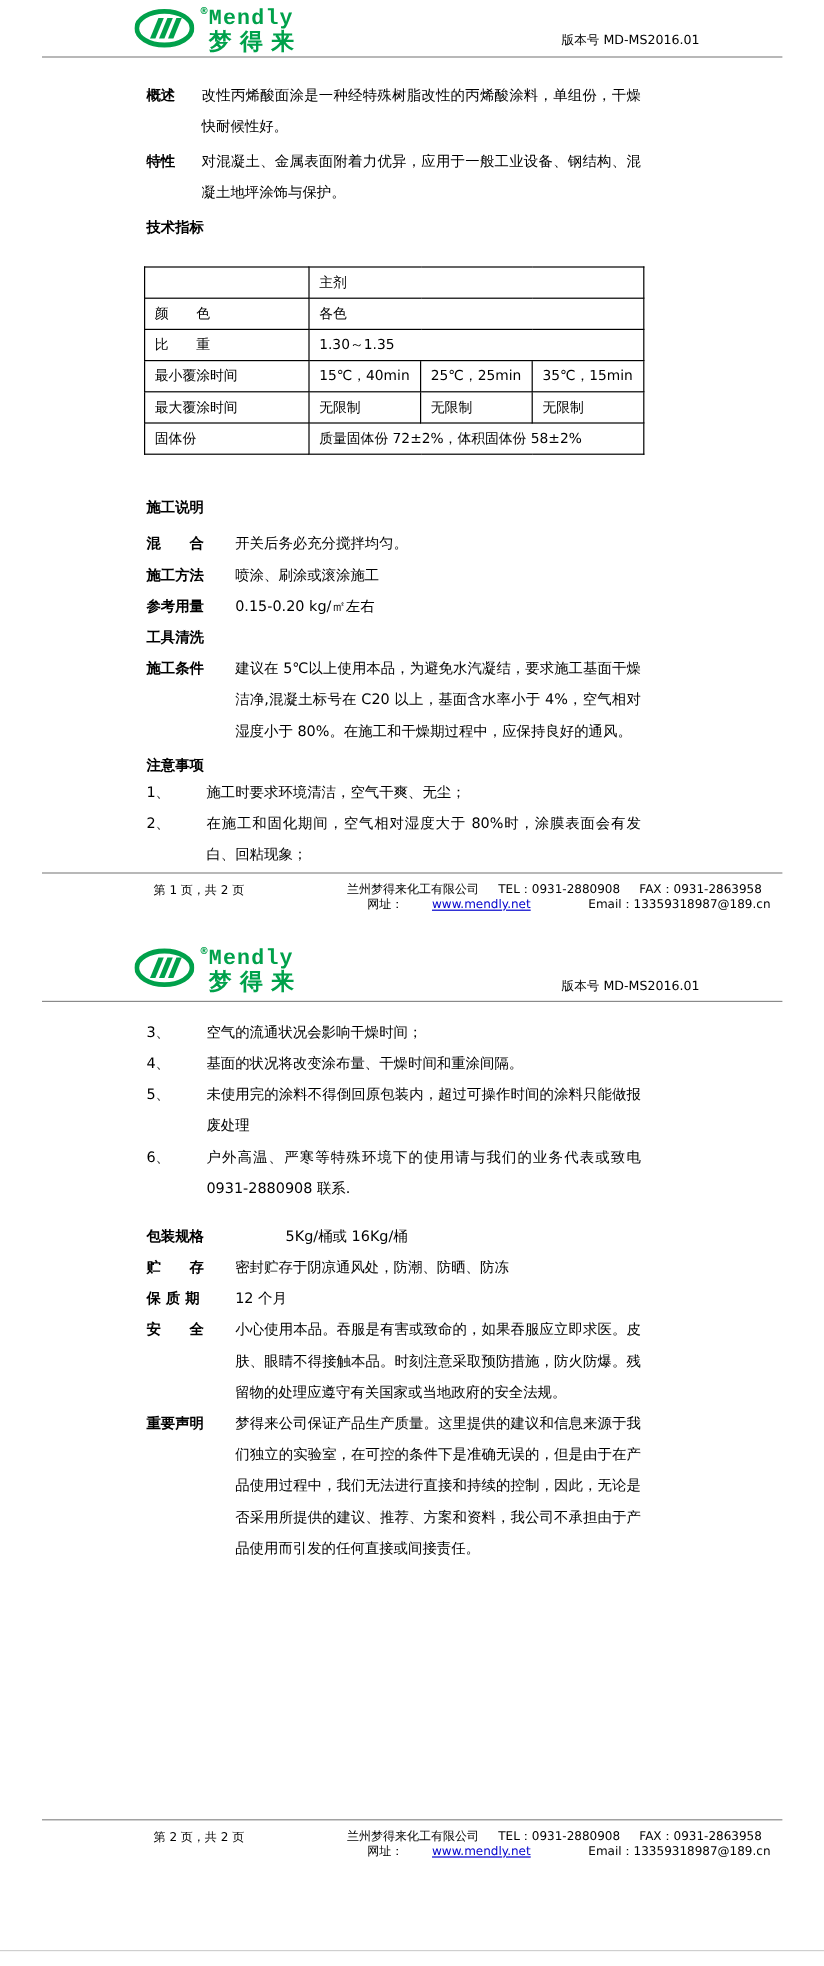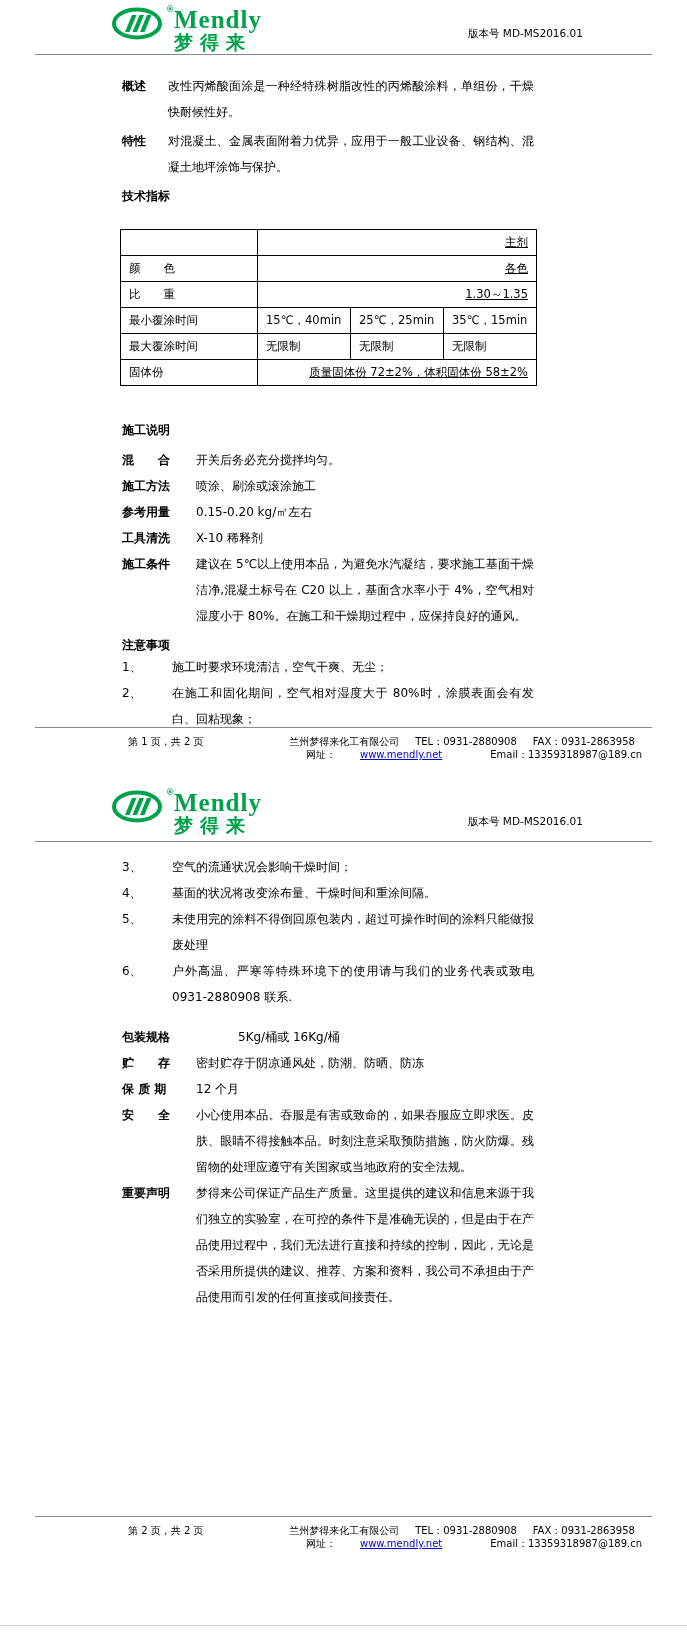--- a/index.html
+++ b/index.html
@@ -11,21 +11,21 @@
   .page{position:relative;overflow:hidden;}
   #page1{height:765px;}
   #page2{height:873px;}
 
   
   .hdr{position:relative;}
   .logo-row{display:flex;align-items:flex-start;margin-left:112px;}
   .logo-mark{position:relative;margin-right:4px;}
   .reg{color:#00A14B;font-size:8px;font-weight:bold;vertical-align:top;position:relative;top:-2px;}
   .brand-text{line-height:1;}
-  .brand-en{color:#00A14B;font-weight:bold;font-size:25px;letter-spacing:1px;font-family:Liberation Serif, serif;}
+  .brand-en{color:#00A14B;font-weight:bold;font-size:18px;letter-spacing:1px;font-family:Liberation Mono, monospace;}
   .brand-cn{color:#00A14B;font-weight:bold;font-size:19px;letter-spacing:7px;margin-top:1px;}
   .version{position:absolute;left:468px;font-size:10.5px;white-space:nowrap;}
   .rule{border:none;border-top:1px solid #8a8a8a;margin:0 35px;height:0;}
 
   
   .title{margin:12px 0 0 122px;font-size:21px;font-weight:bold;letter-spacing:2px;}
   .para{display:flex;margin-left:122px;width:412px;line-height:26px;}
   .para .lbl{font-weight:bold;flex:0 0 46px;}
   .para .txt{flex:1;text-align:justify;}
   .heading{margin-left:122px;font-weight:bold;font-family:Liberation Mono, monospace;}
@@ -34,21 +34,21 @@
   .item .txt{flex:1;text-align:justify;}
   .note{display:flex;margin-left:122px;width:412px;line-height:26px;}
   .note .num{flex:0 0 50px;}
   .note .txt{flex:1;text-align:justify;}
 
   
   .spec-table{border-collapse:collapse;margin:24px 0 0 120px;font-size:11.5px;table-layout:fixed;}
   .spec-table td{border:1px solid #000;height:23px;padding:1px 8px;vertical-align:middle;}
   .spec-table .c0{width:120px;}
   .spec-table .c1{width:76px;}
-  .spec-table .center{text-align:right;text-decoration:underline;}
+  .spec-table .center{text-align:left;}
 
   
   .footer{position:absolute;left:0;right:0;font-size:10px;}
   .footer-row{display:flex;padding-top:7px;}
   .f-page{margin-left:128px;flex:0 0 120px;white-space:nowrap;}
   .f-center{margin-left:10px;text-align:center;line-height:13px;}
   .f-line1 span{margin:0 8px;white-space:nowrap;}
   .f-line2 span{margin:0 24px;white-space:nowrap;text-align:center;}
   .link{color:#0000cc;text-decoration:underline;cursor:pointer;}
   .company{font-weight:normal;}
@@ -134,21 +134,20 @@
   <div class="item">
     <span class="lbl">施工方法</span>
     <span class="txt">喷涂、刷涂或滚涂施工</span>
   </div>
   <div class="item">
     <span class="lbl">参考用量</span>
     <span class="txt">0.15-0.20 kg/㎡左右</span>
   </div>
   <div class="item">
     <span class="lbl">工具清洗</span>
-    <span class="txt">X-10 稀释剂</span>
   </div>
   <div class="item">
     <span class="lbl">施工条件</span>
     <span class="txt">建议在 5℃以上使用本品，为避免水汽凝结，要求施工基面干燥洁净,混凝土标号在 C20 以上，基面含水率小于 4%，空气相对湿度小于 80%。在施工和干燥期过程中，应保持良好的通风。</span>
   </div>
 
   <div class="heading" style="margin-top:8px;">注意事项</div>
 
   <div class="note">
     <span class="num">1、</span>

